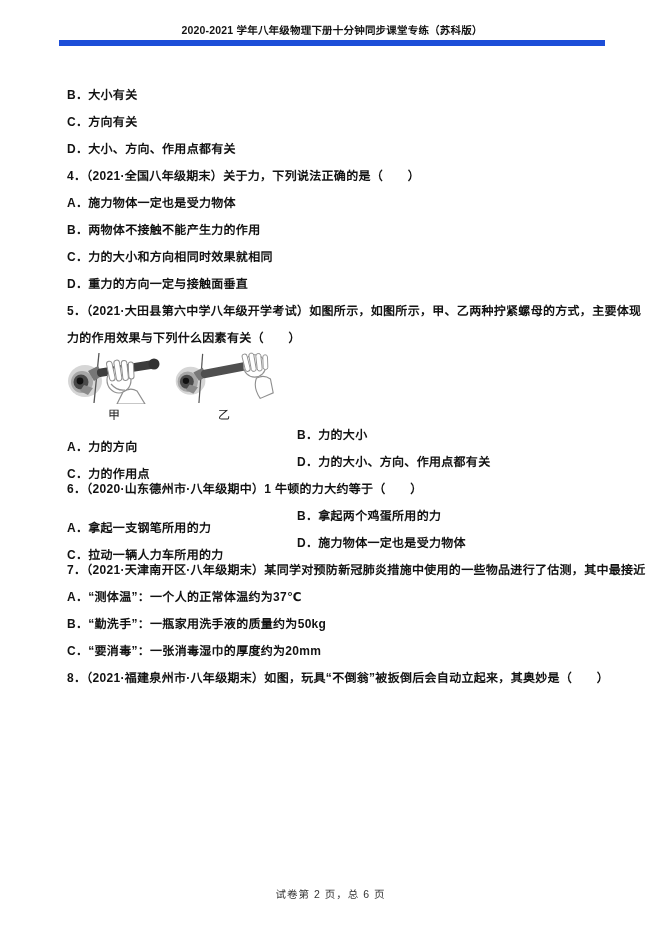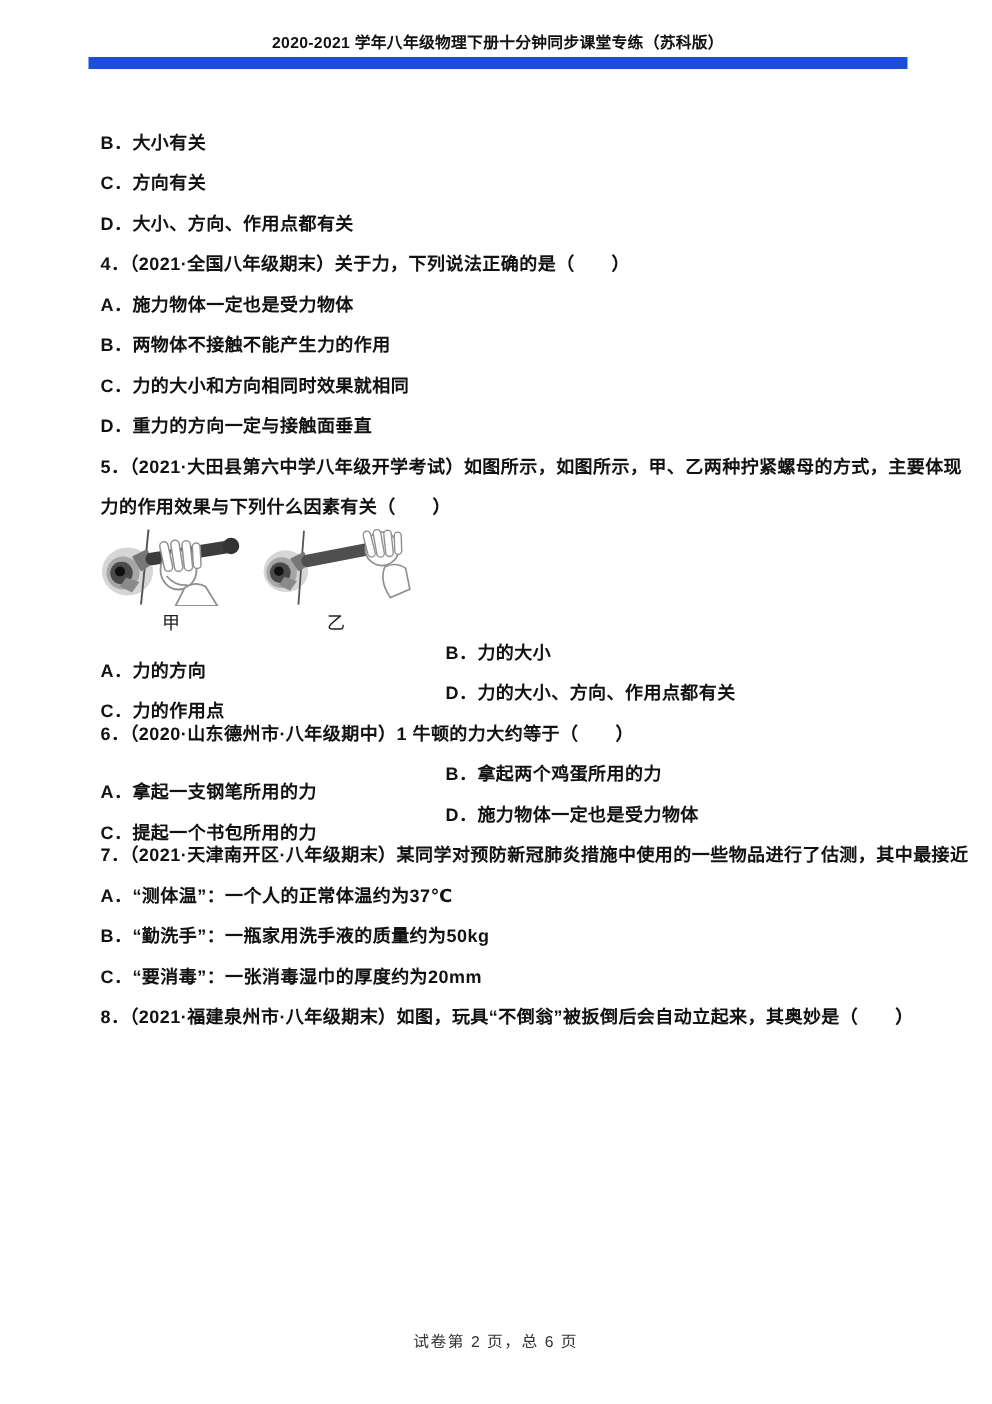--- a/index.html
+++ b/index.html
@@ -4,21 +4,21 @@
 <style>
   * { margin:0; padding:0; box-sizing:border-box; }
   html,body { background:#ffffff; }
   .page {
     position:relative; width:661px; height:936px; background:#fff;
     font-family:"Liberation Sans","DejaVu Sans",sans-serif;
     color:#121212; font-weight:700; overflow:hidden;
   }
   .header {
     position:absolute; top:0; left:59px; width:546px; height:46px;
-    border-bottom:8px solid #1d4ed8;
+    border-bottom:6px solid #1d4ed8;
     display:flex; align-items:flex-end; justify-content:center;
     padding-bottom:3px; font-size:10.5px; letter-spacing:0.2px;
   }
   .content { position:absolute; left:67px; top:80px; width:547px; }
   .row {
     height:27px; display:flex; align-items:center;
     font-size:12px; white-space:nowrap; letter-spacing:0.3px;
   }
   .row .col-left { display:inline-block; width:230px;margin-top:24px; }
   .figure-block { height:70px; display:flex; gap:10px; align-items:flex-start; padding-top:2px; }
@@ -109,21 +109,21 @@
       <span class="col-left">C．力的作用点</span>
       <span>D．力的大小、方向、作用点都有关</span>
     </div>
 
     <div class="row">6．（2020·山东德州市·八年级期中）1 牛顿的力大约等于（　　）</div>
     <div class="row">
       <span class="col-left">A．拿起一支钢笔所用的力</span>
       <span>B．拿起两个鸡蛋所用的力</span>
     </div>
     <div class="row">
-      <span class="col-left">C．提起一个书包所用的力</span>
+      <span class="col-left">C．拉动一辆人力车所用的力</span>
       <span>D．施力物体一定也是受力物体</span>
     </div>
 
     <div class="row">7．（2021·天津南开区·八年级期末）某同学对预防新冠肺炎措施中使用的一些物品进行了估测，其中最接近</div>
     <div class="row">A．“测体温”：一个人的正常体温约为37℃</div>
     <div class="row">B．“勤洗手”：一瓶家用洗手液的质量约为50kg</div>
     <div class="row">C．“要消毒”：一张消毒湿巾的厚度约为20mm</div>
 
     <div class="row">8．（2021·福建泉州市·八年级期末）如图，玩具“不倒翁”被扳倒后会自动立起来，其奥妙是（　　）</div>
 

